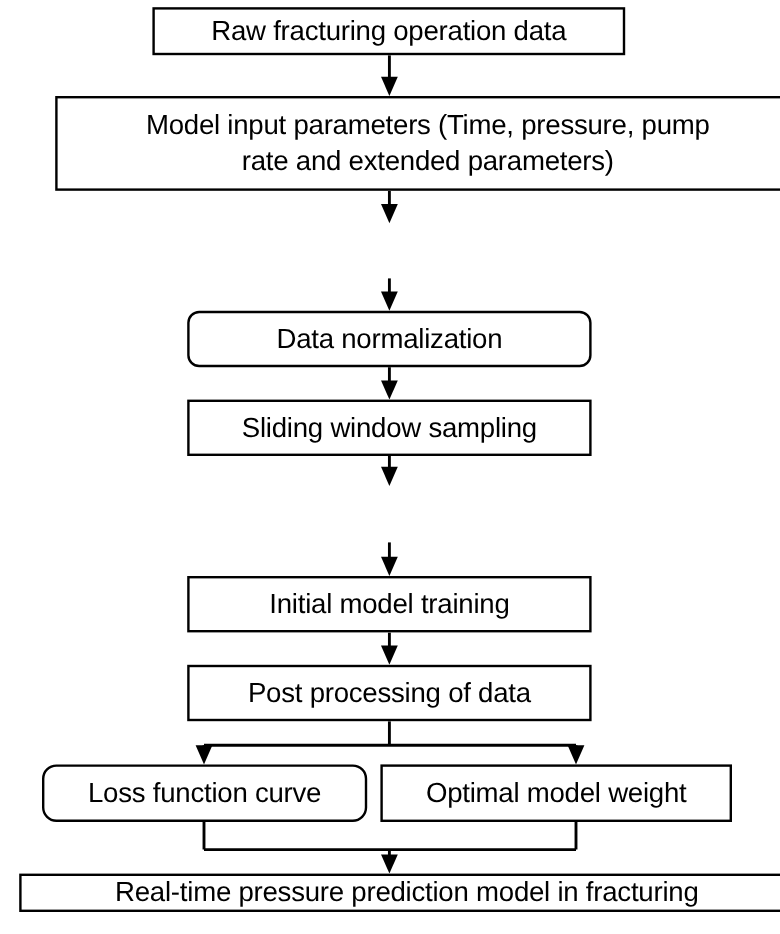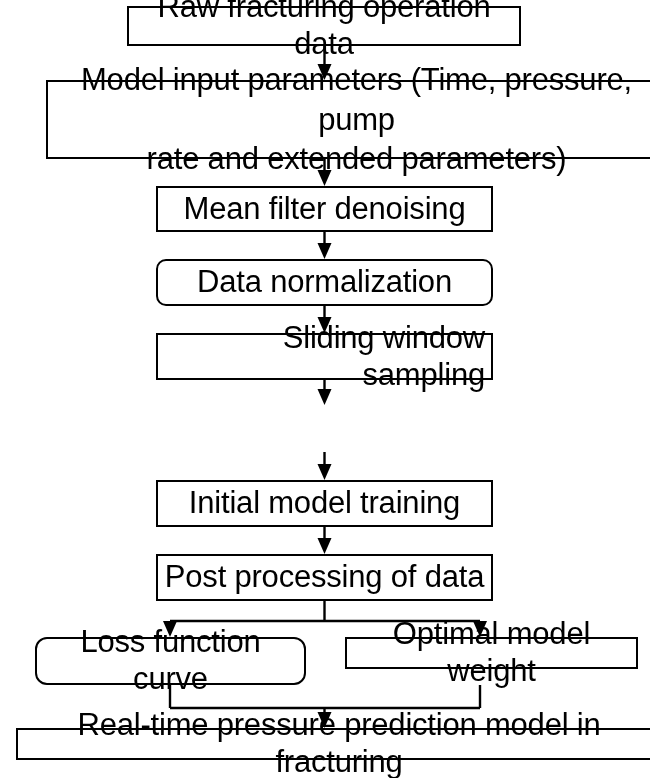--- a/index.html
+++ b/index.html
@@ -22,21 +22,21 @@
     position: absolute;
     box-sizing: border-box;
     border: 2px solid #000000;
     background: #ffffff;
     display: flex;
     align-items: center;
     justify-content: center;
     text-align: center;
     color: #000000;
     font-family: "Liberation Sans", sans-serif;
-    font-size: 31px;
+    font-size: 23px;
     line-height: 1.18;
     letter-spacing: -0.2px;
     padding: 0 6px;
     z-index: 3;
   }
   .node.two-line {
     line-height: 1.28;
     padding: 0 10px;
     margin-left: 32px;
   }
@@ -128,23 +128,20 @@
 
   <div class="node" style="left:127px; top:6px; width:394px; height:40px;">
     <span>Raw fracturing operation data</span>
   </div>
 
   <div class="node two-line" style="left:14px; top:80px; width:621px; height:79px; flex-direction:column;">
     <span>Model input parameters (Time, pressure, pump</span>
     <span>rate and extended parameters)</span>
   </div>
 
-  <div class="node" style="left:156px; top:186px; width:337px; height:46px;">
-    <span>Mean filter denoising</span>
-  </div>
 
   <div class="node" style="left:156px; top:259px; width:337px; height:47px;border-radius:10px;">
     <span>Data normalization</span>
   </div>
 
   <div class="node" style="left:156px; top:333px; width:337px; height:47px;text-align:right;">
     <span>Sliding window sampling</span>
   </div>
 
 
@@ -153,21 +150,21 @@
   </div>
 
   <div class="node" style="left:156px; top:554px; width:337px; height:47px;justify-content:center;">
     <span>Post processing of data</span>
   </div>
 
   <div class="node" style="left:35px; top:637px; width:271px; height:48px;border-radius:12px;">
     <span>Loss function curve</span>
   </div>
 
-  <div class="node" style="left:345px; top:637px; width:293px; height:32px;">
+  <div class="node" style="left:317px; top:637px; width:293px; height:48px;">
     <span>Optimal model weight</span>
   </div>
 
   <div class="node" style="left:16px; top:728px; width:646px; height:32px;">
     <span>Real-time pressure prediction model in fracturing</span>
   </div>
 
 </div>
 
 </body></html>

